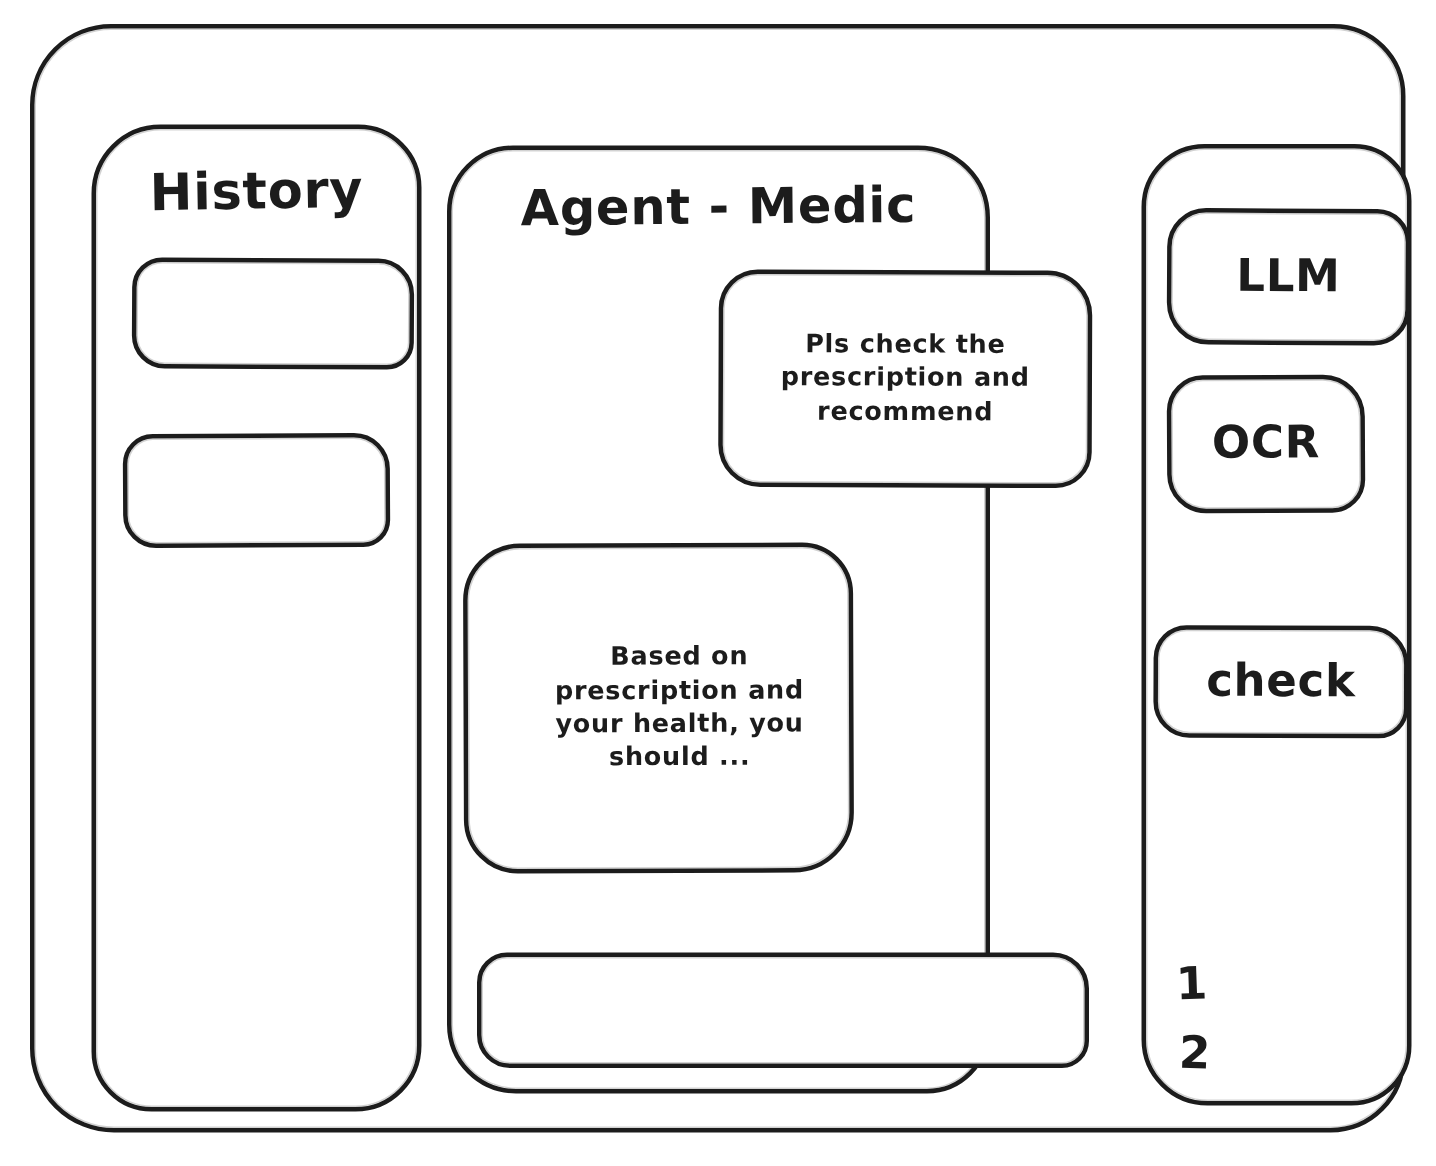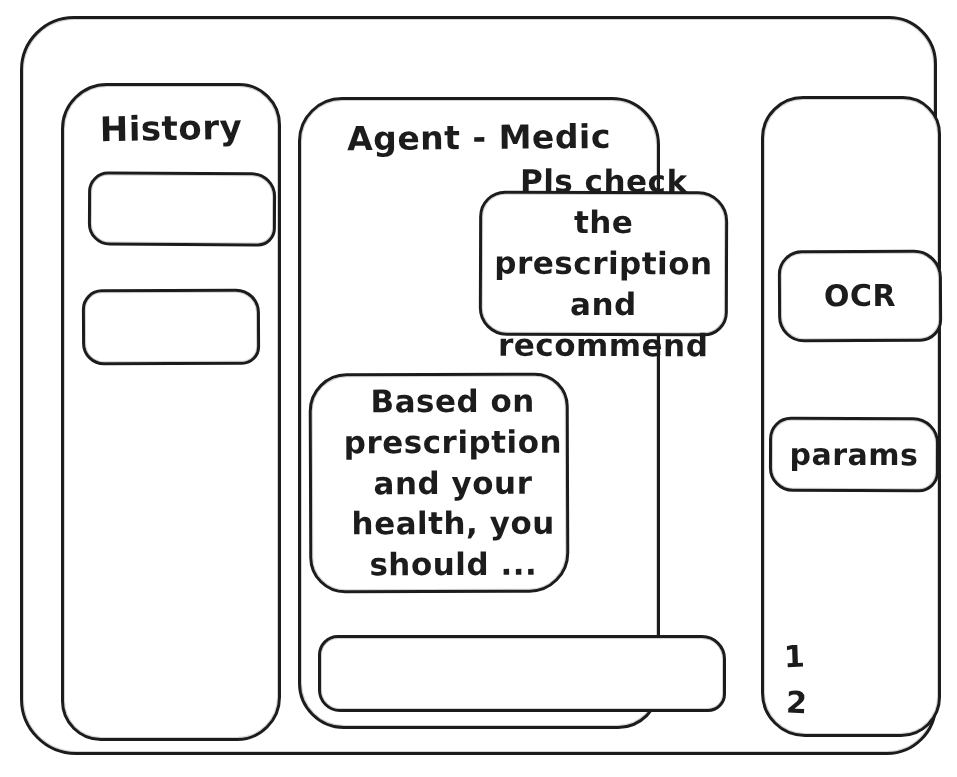--- a/index.html
+++ b/index.html
@@ -50,23 +50,22 @@
     border-radius:44px 48px 42px 46px;
   }
   .chat-title{
     position:absolute; left:0; top:18px; width:100%;
     text-align:center; font-size:33px;
     transform:rotate(-0.5deg);
   }
   .bubble{
     position:absolute;
     display:flex; align-items:center; justify-content:center;
-    text-align:center; font-size:31px; line-height:1.32;
+    text-align:center; font-size:17px; line-height:1.32;
     padding:10px 14px;
-    margin-top:11px;
   }
   .bubble.user{
     left:178px; top:80px; width:249px; height:145px;
     border-radius:26px 30px 24px 28px;
     transform:rotate(0.2deg);
   }
   .bubble.assistant{
     left:8px; top:262px; width:260px; height:220px;
     border-radius:38px 34px 40px 36px;
     transform:rotate(-0.2deg);
@@ -84,21 +83,21 @@
     position:absolute; left:738px; top:77px; width:180px; height:641px;
     border-radius:42px 38px 40px 44px;
   }
   .tool-button{
     position:absolute;
     display:flex; align-items:center; justify-content:center;
     text-align:center; font-size:30px; line-height:1.25;
     cursor:pointer;
   }
   .tool-button.llm{    left:14px; top:40px;  width:162px; height:91px;  border-radius:26px 22px 24px 28px; transform:rotate(0.3deg);}
-  .tool-button.ocr{    left:14px; top:151px; width:164px; height:92px;  border-radius:24px 28px 22px 26px; transform:rotate(-0.3deg);}
+  .tool-button.ocr{    left:14px; top:151px; width:132px; height:92px;  border-radius:24px 28px 22px 26px; transform:rotate(-0.3deg);}
   .tool-button.params{ left:5px;  top:318px; width:170px; height:75px;  border-radius:22px 26px 20px 24px; transform:rotate(0.2deg);}
   .tool-button.docsrc{ left:10px; top:431px; width:165px; height:120px; border-radius:30px 26px 28px 32px; transform:rotate(-0.2deg);}
   .doc-item{
     position:absolute; font-size:30px; cursor:pointer;
   }
   .doc-item.one{ left:20px; top:540px; transform:rotate(-2deg);}
   .doc-item.two{ left:22px; top:586px; transform:rotate(2deg);}
 </style>
 </head>
 <body>
@@ -119,19 +118,20 @@
     <div class="chat-title hand">Agent - Medic</div>
 
     <div class="bubble user sketch hand">Pls check the prescription and recommend</div>
 
     <div class="bubble assistant sketch hand">Based on prescription and your health, you should ...</div>
 
     <input class="chat-input sketch" type="text" value="" style="">
   </div>
 
   <div class="tools-panel sketch">
+    <div class="tool-button llm sketch hand">LLM</div>
     <div class="tool-button ocr sketch hand">OCR</div>
-    <div class="tool-button params sketch hand">params</div>
+    <div class="tool-button params sketch hand">check</div>
     <div class="doc-item one hand">1</div>
     <div class="doc-item two hand">2</div>
   </div>
 
 </div>
 
 </body></html>

